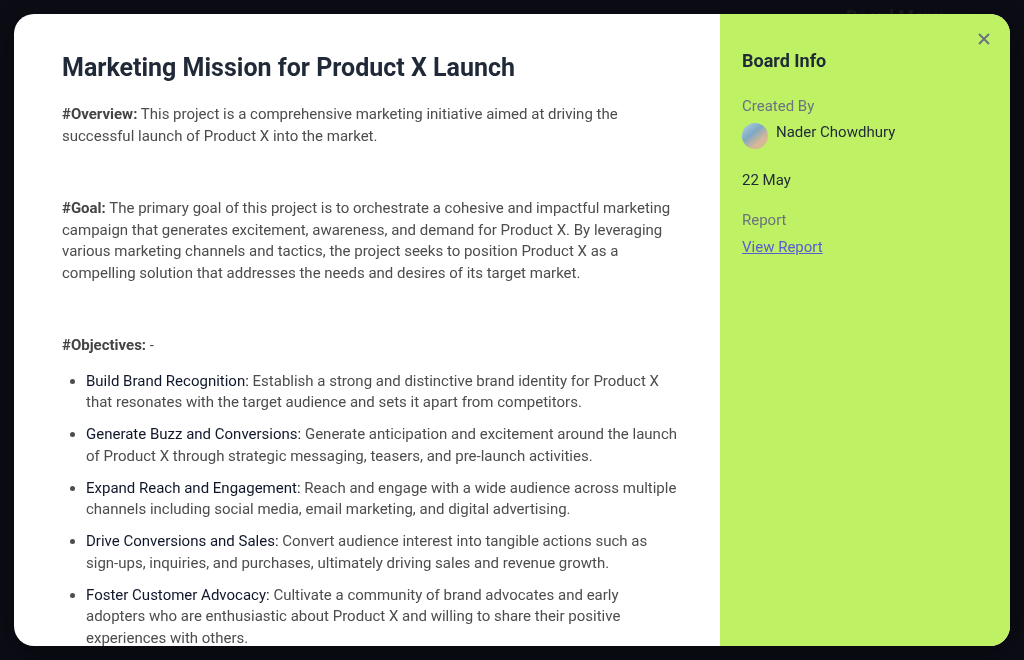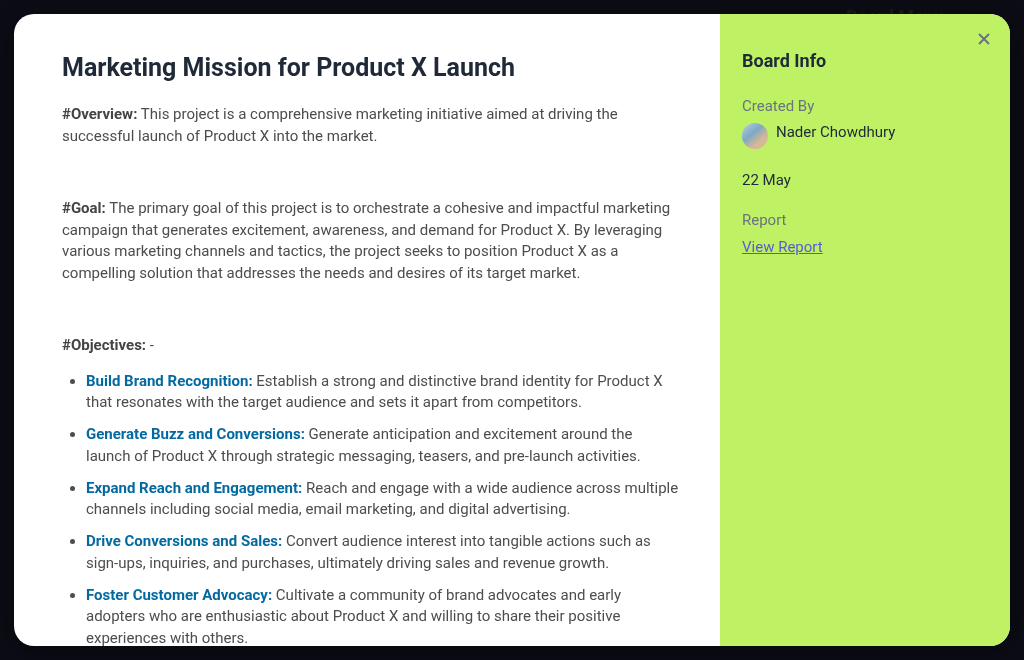--- a/index.html
+++ b/index.html
@@ -60,22 +60,22 @@
       margin-bottom: 14px;
     }
     ul.objectives-list {
       list-style: disc;
       padding-left: 24px;
     }
     ul.objectives-list li {
       margin-bottom: 10px;
     }
     .obj-title {
-      font-weight: 700;
-      color: #0369a1;
+      font-weight: 400;
+      color: #0f172a;
     }
     .gap-large {
       height: 28px;
     }
     .side-panel {
       width: 290px;
       background: #bef264;
       border-radius: 0 16px 16px 0;
       padding: 24px 22px 24px 22px;
       position: relative;

